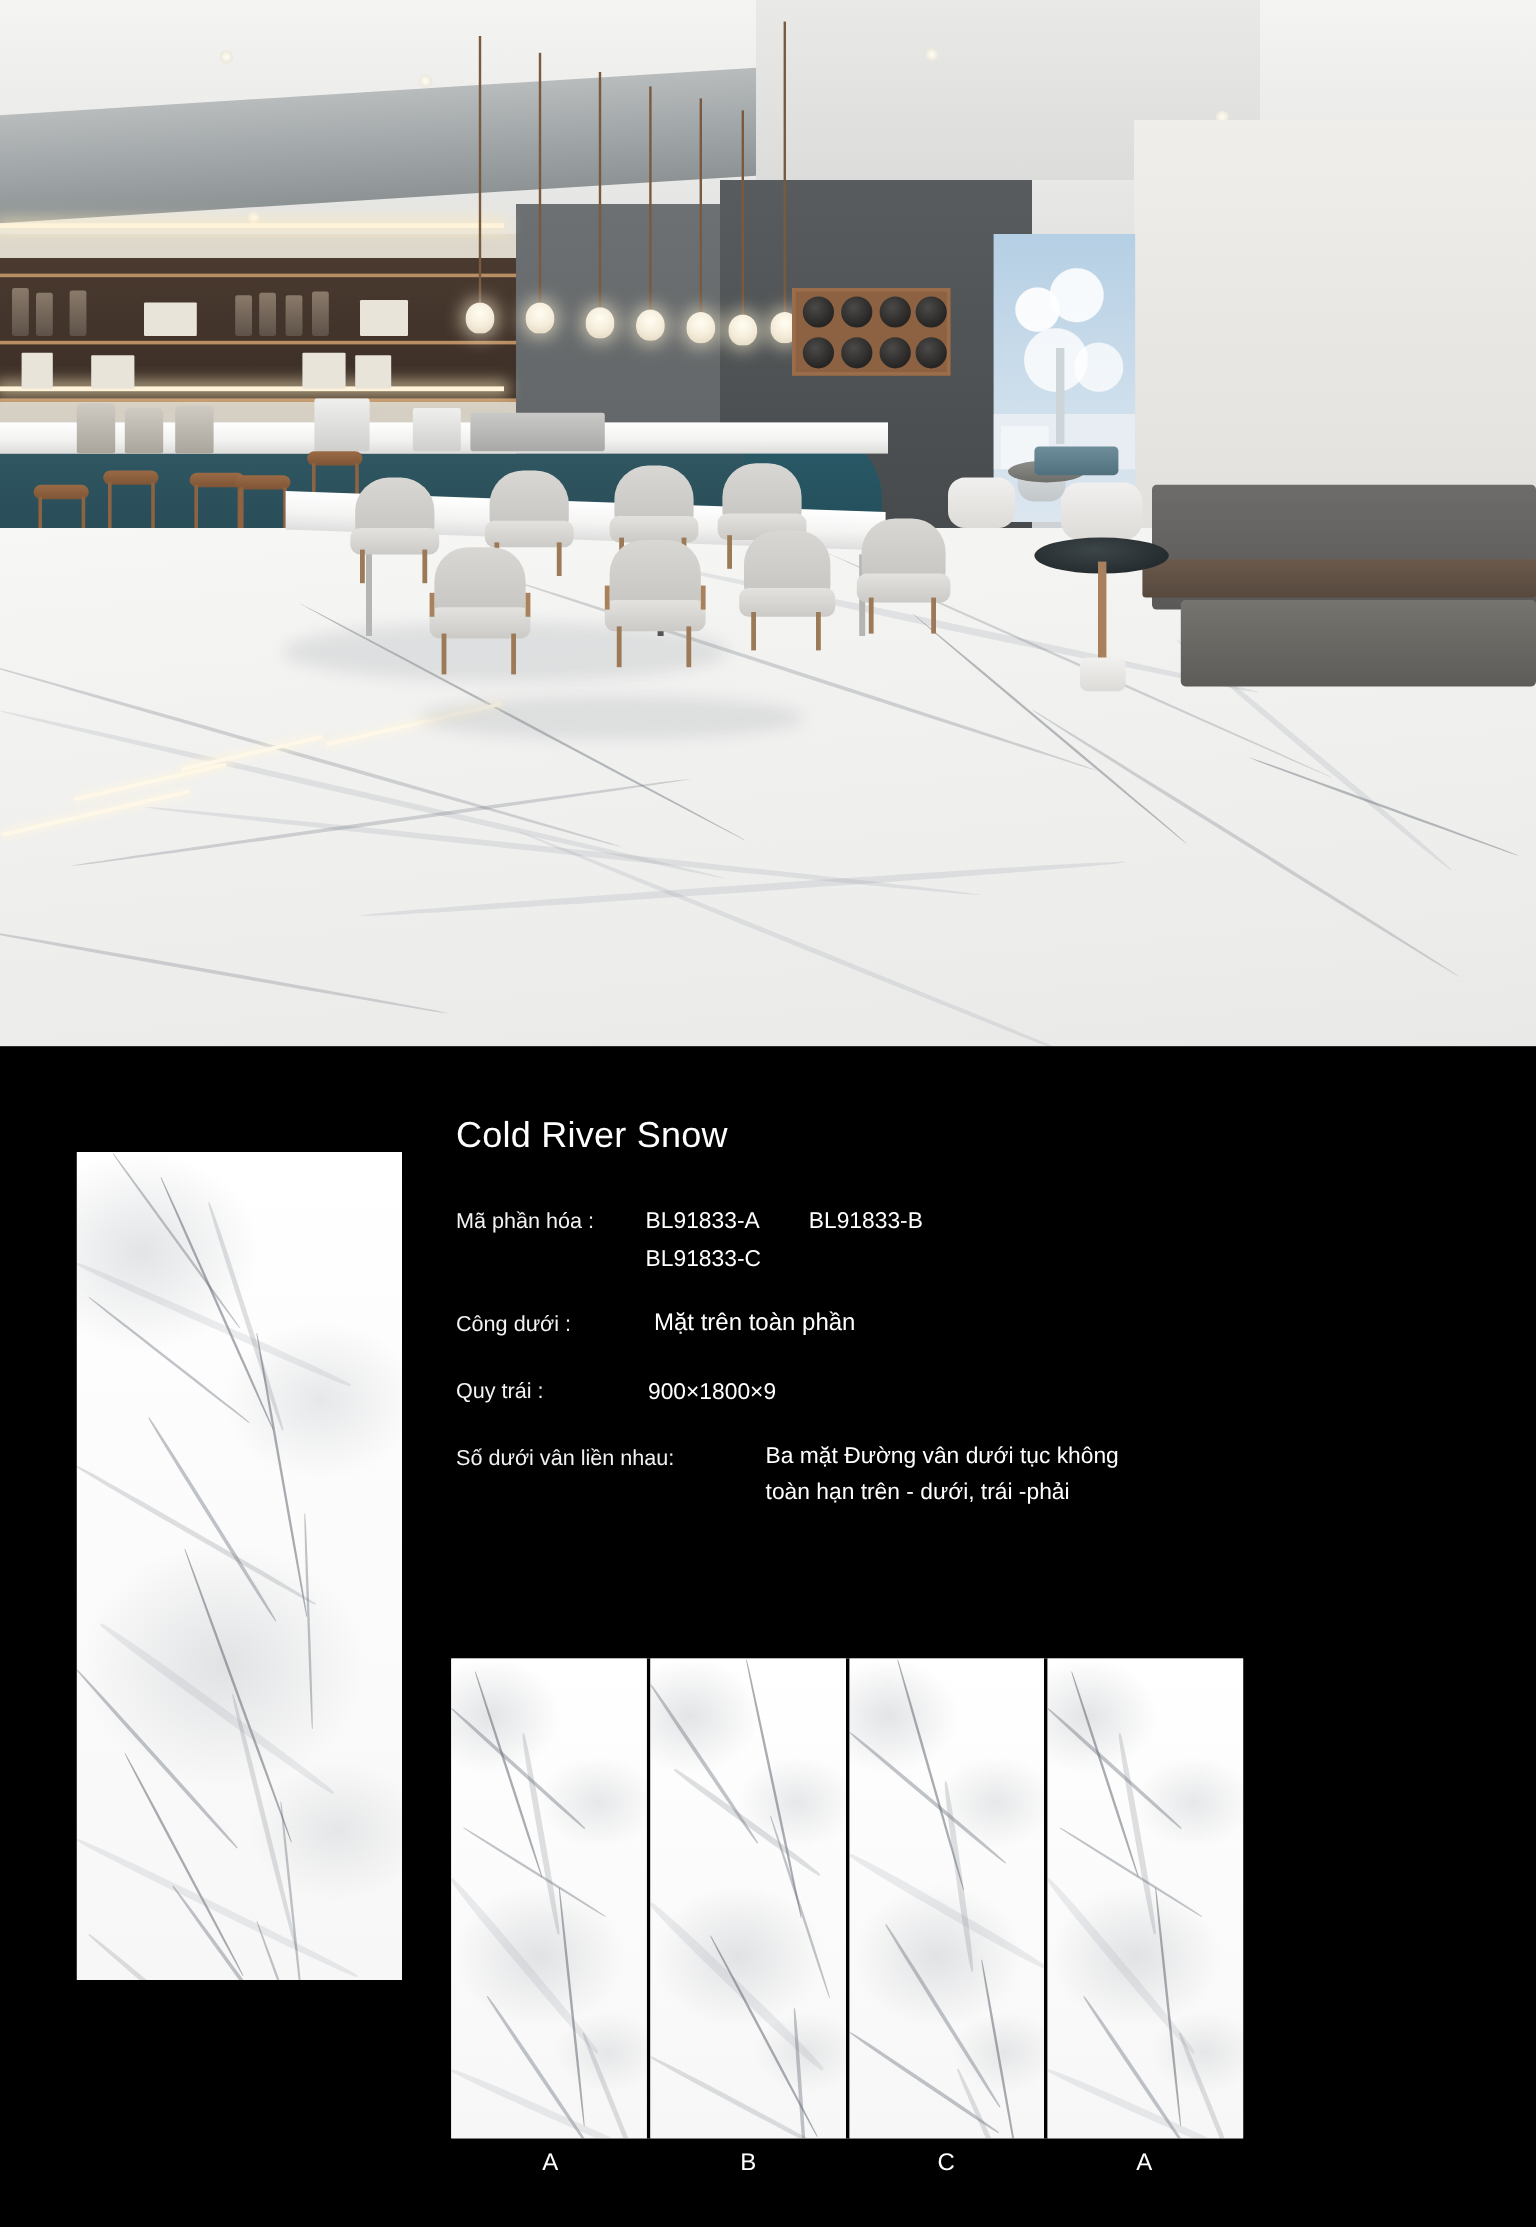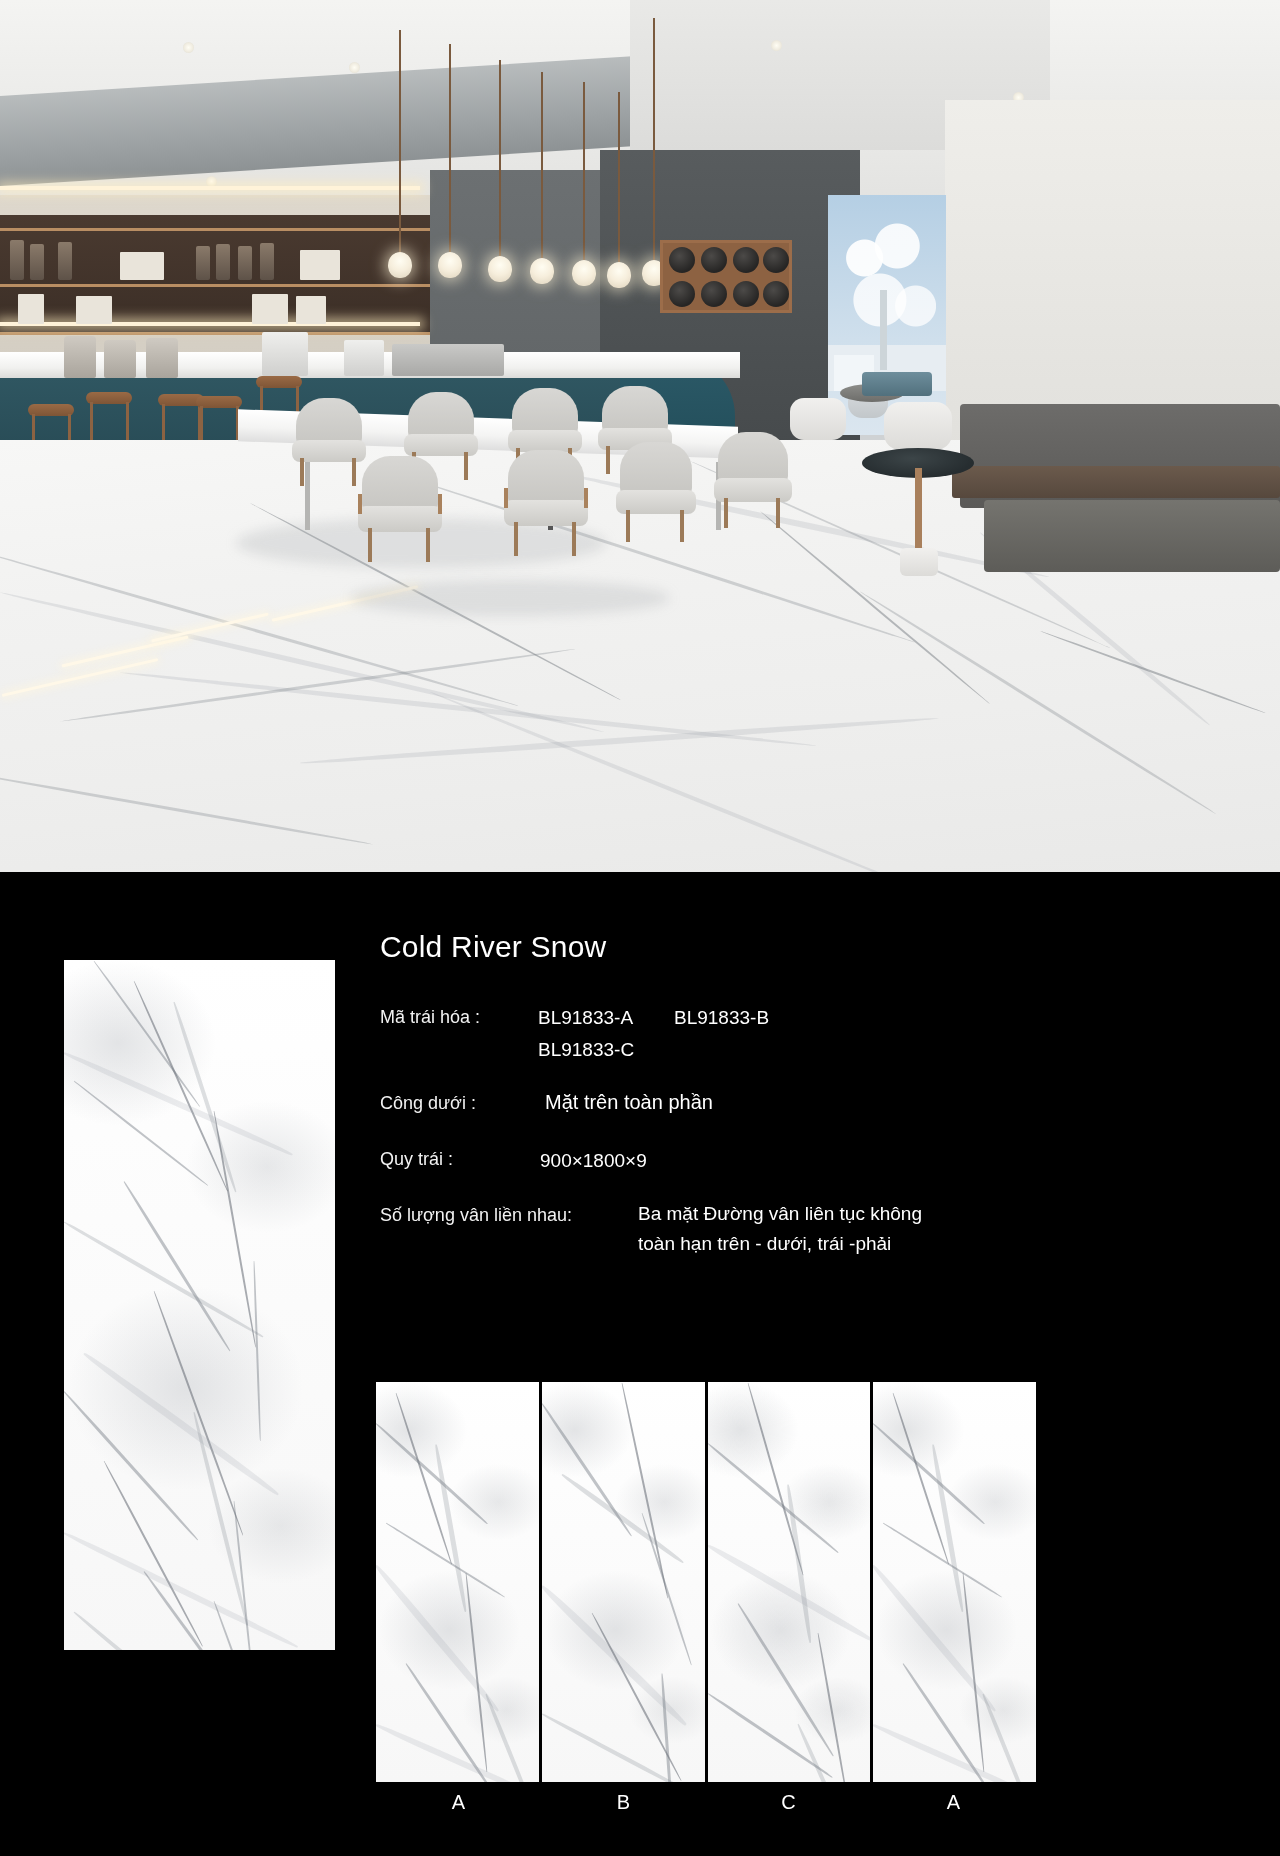--- a/index.html
+++ b/index.html
@@ -553,39 +553,39 @@
       <div class="mv" style="left:80px;top:610px;width:200px;height:3px;transform:rotate(54deg);"></div>
       <div class="mv thin" style="left:10px;top:650px;width:180px;height:4px;transform:rotate(40deg);"></div>
       <div class="mv" style="left:150px;top:640px;width:140px;height:2px;transform:rotate(70deg);"></div>
     </div>
 
     <div class="txt">
 
       <div class="title">Cold River Snow</div>
 
       <div class="row" id="row-code">
-        <div class="lbl">Mã trái hóa :</div>
+        <div class="lbl">Mã phần hóa :</div>
         <div class="val c1">BL91833-A</div>
         <div class="val c2">BL91833-B</div>
         <div class="val c3">BL91833-C</div>
       </div>
 
       <div class="row" id="row-tech">
         <div class="lbl">Công dưới :</div>
         <div class="val">Mặt trên toàn phần</div>
       </div>
 
       <div class="row" id="row-spec">
         <div class="lbl">Quy trái :</div>
         <div class="val">900×1800×9</div>
       </div>
 
       <div class="row" id="row-pattern">
-        <div class="lbl">Số lượng vân liền nhau:</div>
-        <div class="val">Ba mặt Đường vân liên tục không</div>
+        <div class="lbl">Số dưới vân liền nhau:</div>
+        <div class="val">Ba mặt Đường vân dưới tục không</div>
         <div class="val l2">toàn hạn trên - dưới, trái -phải</div>
       </div>
     </div>
 
     <div class="grid">
 
       <div class="grid-col">
         <div class="marble"></div>
         <div class="mv bold" style="left:20px;top:10px;width:180px;height:2px;transform:rotate(72deg);"></div>
         <div class="mv" style="left:0px;top:40px;width:150px;height:3px;transform:rotate(42deg);"></div>

